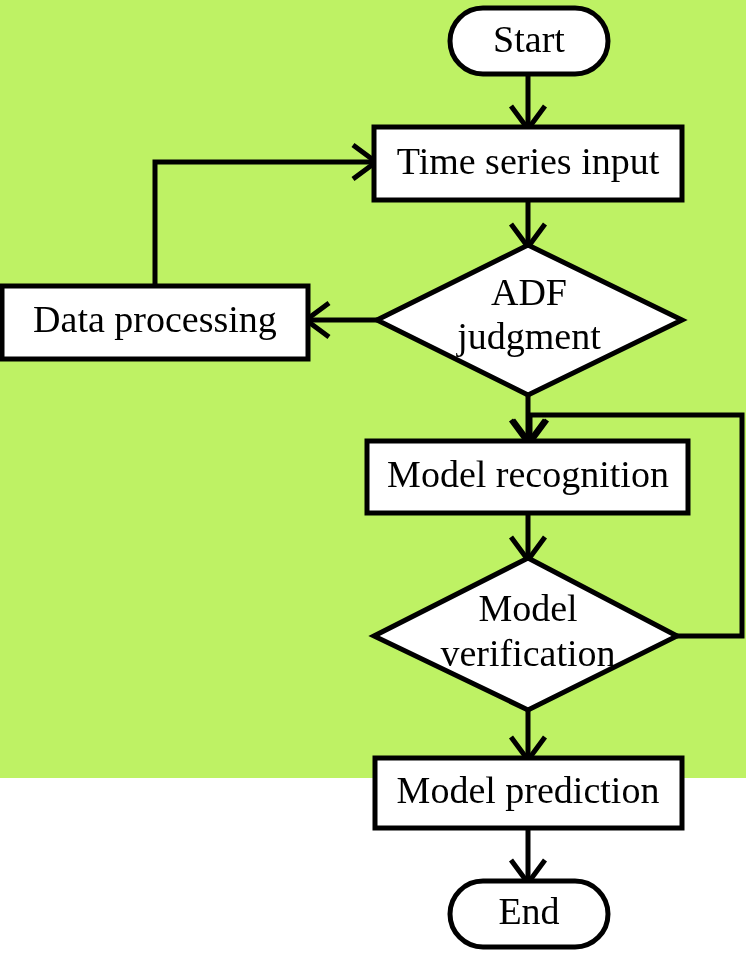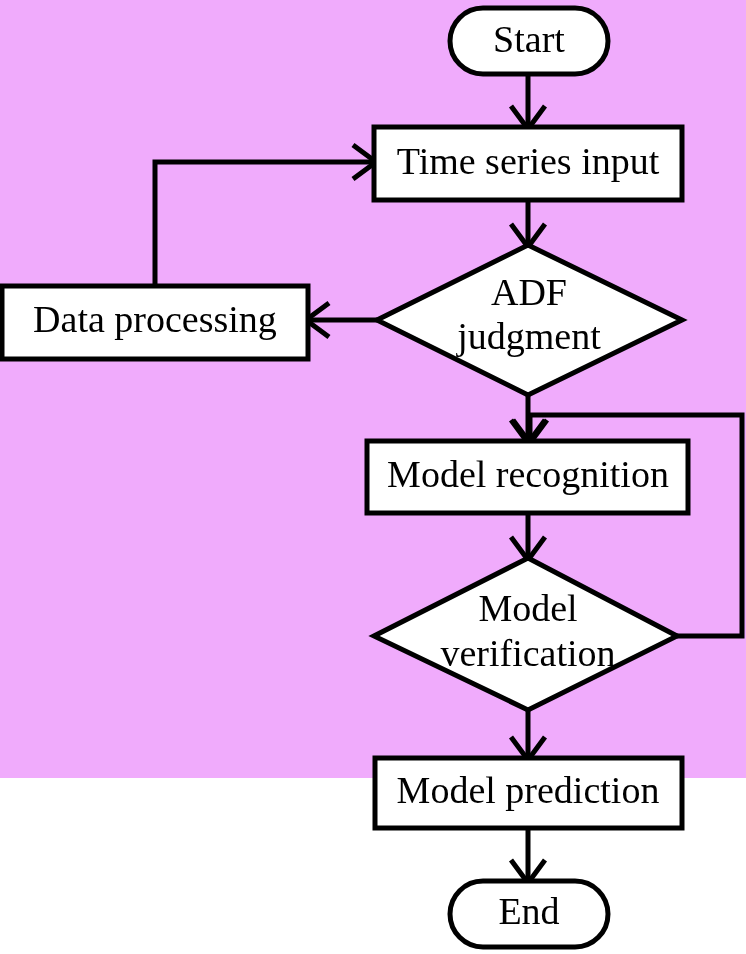--- a/index.html
+++ b/index.html
@@ -10,21 +10,21 @@
   body {
     width: 746px;
     height: 954px;
     overflow: hidden;
     font-family: "Liberation Serif", "DejaVu Serif", serif;
   }
   #flowchart-root {
     position: relative;
     width: 746px;
     height: 778px;
-    background: #f0abfc;
+    background: #bef264;
   }
   svg#flow-svg {
     display: block;
     width: 746px;
     height: 954px;
   }
   .node-shape {
     fill: #ffffff;
     stroke: #000000;
     stroke-width: 5;

